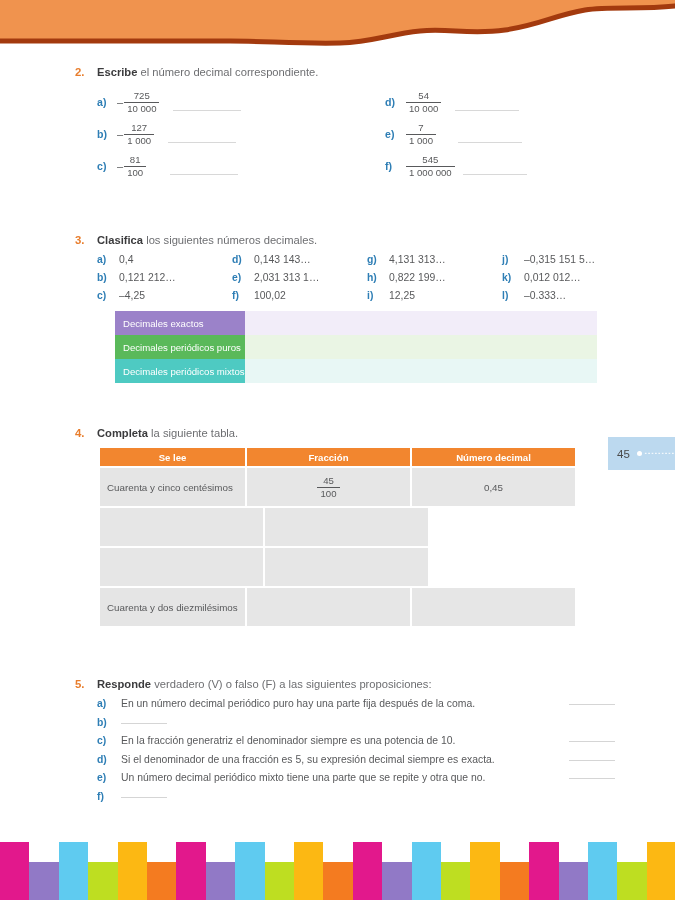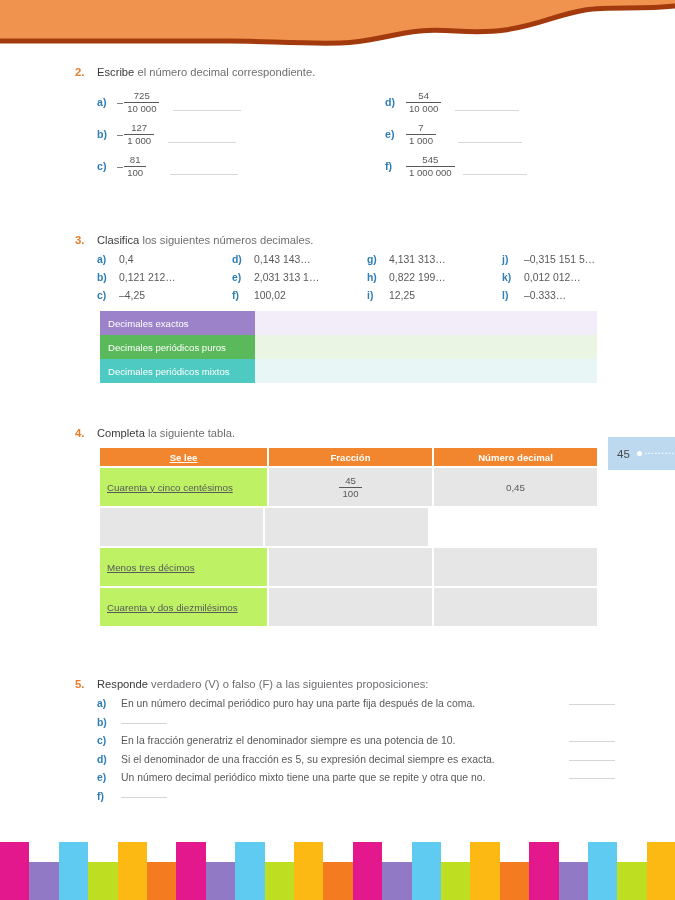--- a/index.html
+++ b/index.html
@@ -42,21 +42,21 @@
     font-size: 11.2px;
   }
   .ex-num {
     color: #e87d2c;
     font-weight: bold;
     width: 22px;
     flex: none;
     font-size: 11.4px;
   }
   .ex-text { color: #6d6e71; }
-  .ex-text b { color: #3b3b3d; font-weight: normal; }
+  .ex-text b { color: #3b3b3d; font-weight: bold; }
 
   .ex-sub {
     margin-left: 22px;
     margin-top: 7px;
     font-size: 10.6px;
     color: #6d6e71;
   }
 
   
   .frac-grid {
@@ -130,28 +130,29 @@
   
   .class-table {
     margin-left: 25px;
     margin-top: 10px;
     width: 497px;
     border-collapse: separate;
     border-spacing: 0 1px;
   }
   .class-row { display: flex; height: 24px; }
   .class-head {
-    width: 155px;
+    width: 130px;
     flex: none;
     color: #ffffff;
     font-size: 9.6px;
     display: flex;
     align-items: center;
     padding-left: 8px;
     box-sizing: border-box;
+    margin-left: 15px;
   }
   .class-cell { flex: 1; }
 
   
   .tbl4 {
     margin-left: 25px;
     margin-top: 9px;
     width: 497px;
     font-size: 9.8px;
   }
@@ -162,32 +163,32 @@
   }
   .tbl4-head div {
     background: #f2862f;
     color: #ffffff;
     font-size: 9.6px;
     font-weight: bold;
     display: flex;
     align-items: center;
     justify-content: center;
   }
-  .c1 { width: 167px; flex: none; text-decoration: underline; }
+  .c1 { width: 145px; flex: none; }
   .c2 { width: 163px; flex: none; }
   .c3 { width: 163px; flex: none; }
 
   .tbl4-row {
     display: flex;
     gap: 2px;
     height: 38px;
     margin-top: 2px;
   }
   .tbl4-row .c1 {
-    background: #bef264;
+    background: #e5e5e5;
     display: flex;
     align-items: center;
     padding-left: 7px;
     box-sizing: border-box;
     color: #58595b;
   }
   .tbl4-row .c2, .tbl4-row .c3 {
     background: #e6e6e6;
     display: flex;
     align-items: center;
@@ -437,21 +438,20 @@
         </div>
         <div class="c3">0,45</div>
       </div>
 
       <div class="tbl4-row">
         <div class="c2"></div>
         <div class="c3"></div>
       </div>
 
       <div class="tbl4-row">
-        <div class="c1">Menos tres décimos</div>
         <div class="c2"></div>
         <div class="c3"></div>
       </div>
 
       <div class="tbl4-row">
         <div class="c1">Cuarenta y dos diezmilésimos</div>
         <div class="c2"></div>
         <div class="c3"></div>
       </div>
 

